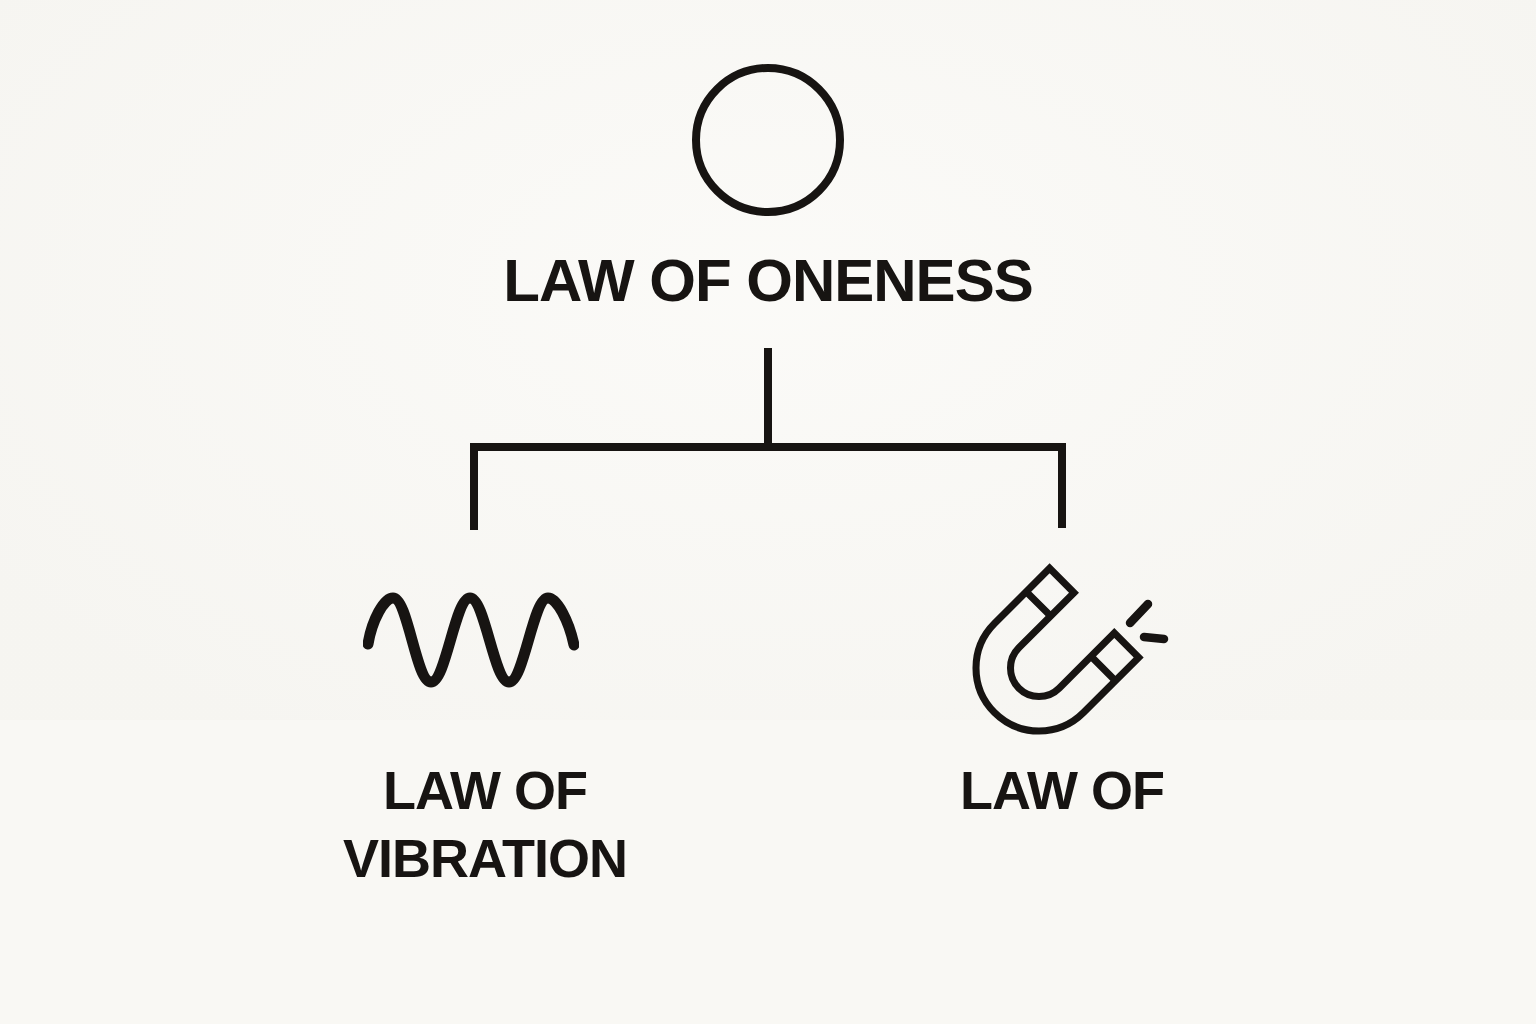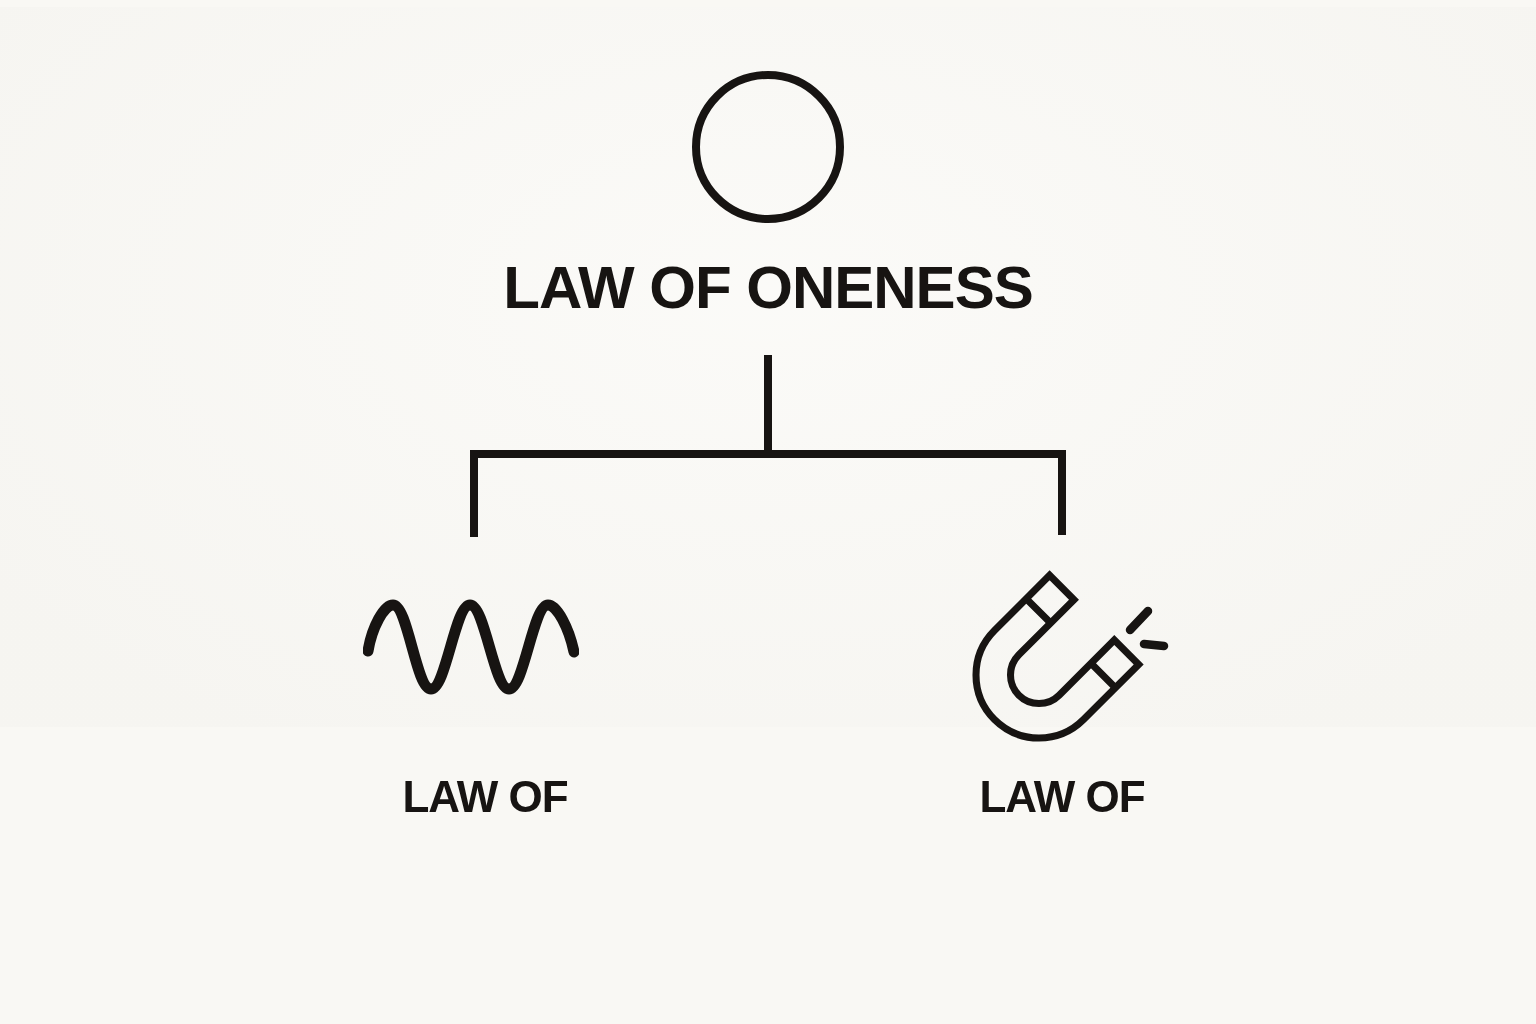--- a/index.html
+++ b/index.html
@@ -15,38 +15,37 @@
     background: var(--bg);
     color: var(--ink);
     font-family: "Liberation Sans", "DejaVu Sans", sans-serif;
   }
   .canvas {
     position: relative;
     width: 1536px; height: 720px;
     background:
       radial-gradient(ellipse at 50% 40%, rgba(255,255,255,0.35), rgba(0,0,0,0.012) 85%),
       var(--bg);
-    margin-top: 7px;
   }
   .abs { position: absolute; }
   svg { display: block; }
   .node-title {
     left: 0; top: 250px; width: 1536px;
     text-align: center;
     font-size: 60px;
     font-weight: 700;
     line-height: 62px;
     letter-spacing: -1px;
     white-space: nowrap;
   }
   .node-label {
     width: 380px;
     top: 756px;
     text-align: center;
-    font-size: 44px;
+    font-size: 54px;
     font-weight: 700;
     line-height: 68px;
     letter-spacing: -1px;
     white-space: nowrap;
   }
   .node-label-left  { left: 295px; }
   .node-label-right { left: 872px; }
   .icon-circle    { left: 688px; top: 60px;  }
   .icon-connector { left: 470px; top: 346px; }
   .icon-wave      { left: 363px; top: 586px; }
@@ -73,20 +72,21 @@
              C9 34 21 12 30 12
              C45 12 53 96 68 96
              C83 96 92 12 107 12
              C122 12 131 96 146 96
              C161 96 170 12 185 12
              C194 12 206 35 211 59" fill="none" stroke="currentColor" stroke-width="11" stroke-linecap="round" stroke-linejoin="round"></path>
   </svg>
 
   <div class="abs node-label node-label-left">
     <div>LAW OF</div>
+    <div>VIBRATION</div>
   </div>
 
   <svg class="abs icon-magnet" width="210" height="190" viewBox="0 0 210 190" aria-hidden="true">
     <g transform="translate(69,110) rotate(45) scale(1.5)">
       <path d="M-42 -52 L-42 0 A42 42 0 0 0 42 0 L42 -52 L19 -52 L19 0 A19 19 0 0 1 -19 0 L-19 -52 Z" fill="none" stroke="currentColor" stroke-width="4.7" stroke-linejoin="miter"></path>
       <path d="M-42 -30 L-19 -30 M19 -30 L42 -30" fill="none" stroke="currentColor" stroke-width="4.7"></path>
     </g>
     <path d="M160 65 L178 46" fill="none" stroke="currentColor" stroke-width="8.5" stroke-linecap="round"></path>
     <path d="M174 79 L194 81" fill="none" stroke="currentColor" stroke-width="8.5" stroke-linecap="round"></path>
   </svg>

